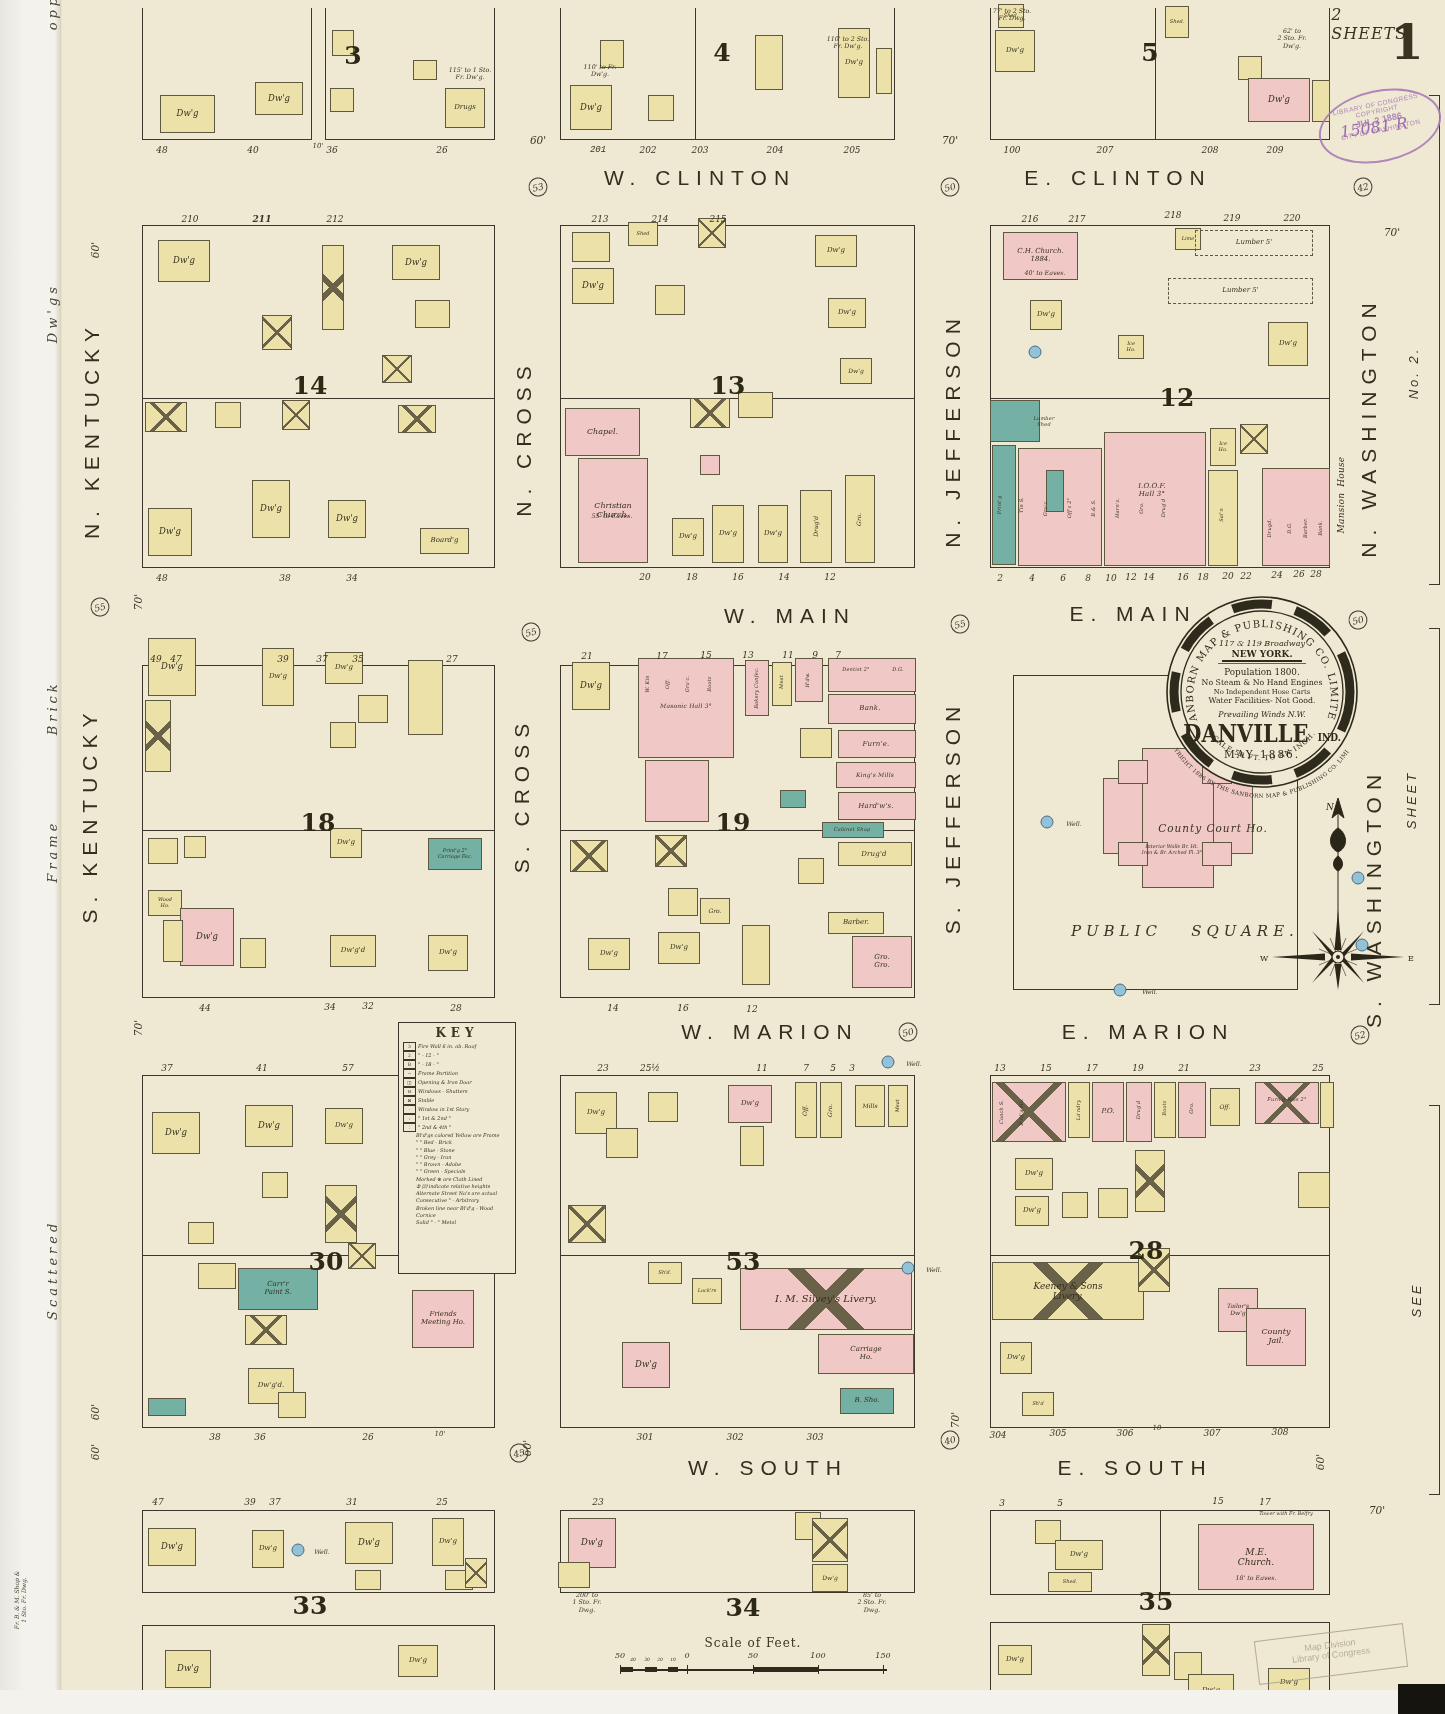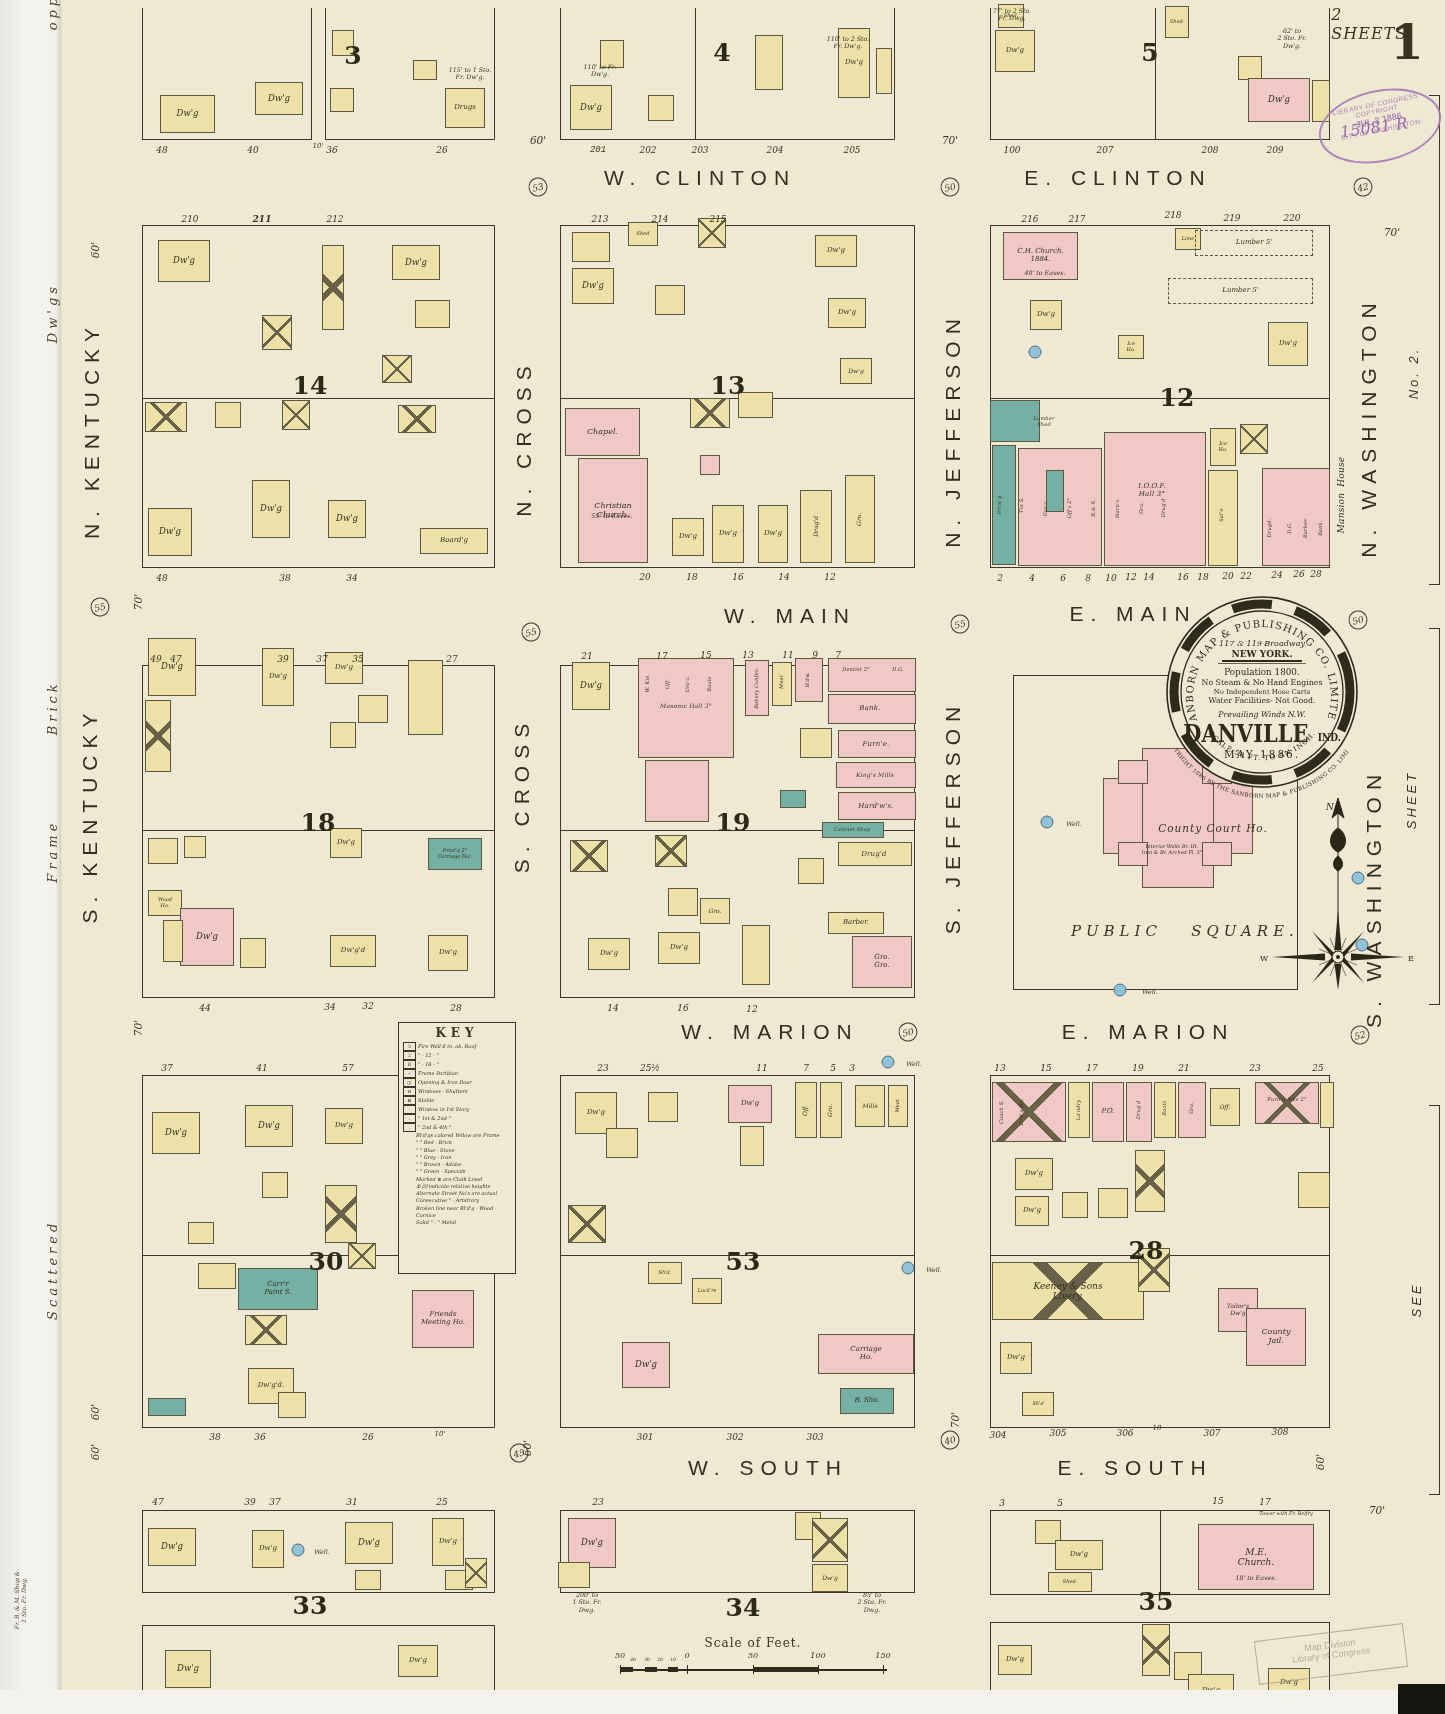--- a/index.html
+++ b/index.html
@@ -175,21 +175,21 @@
       <div class="bldg c-y xm" style="left: 398px; top: 405px; width: 38px; height: 28px;"></div>
       <div class="bldg c-y" style="left: 252px; top: 480px; width: 38px; height: 58px;">
         <span class="blab" style="font-size: 8.5px;">Dw'g</span>
       </div>
       <div class="bldg c-y" style="left: 148px; top: 508px; width: 44px; height: 48px;">
         <span class="blab" style="font-size: 8.5px;">Dw'g</span>
       </div>
       <div class="bldg c-y" style="left: 328px; top: 500px; width: 38px; height: 38px;">
         <span class="blab" style="font-size: 8.5px;">Dw'g</span>
       </div>
-      <div class="bldg c-y" style="left: 420px; top: 528px; width: 68px; height: 26px;">
+      <div class="bldg c-y" style="left: 420px; top: 528px; width: 49px; height: 26px;">
         <span class="blab" style="font-size: 7px;">Board'g</span>
       </div>
       <div class="bldg c-y" style="left: 572px; top: 232px; width: 38px; height: 30px;"></div>
       <div class="bldg c-y" style="left: 628px; top: 222px; width: 30px; height: 24px;">
         <span class="blab" style="font-size: 5px;">Shed</span>
       </div>
       <div class="bldg c-y xm" style="left: 698px; top: 218px; width: 28px; height: 30px;"></div>
       <div class="bldg c-y" style="left: 572px; top: 268px; width: 42px; height: 36px;">
         <span class="blab" style="font-size: 8.5px;">Dw'g</span>
       </div>
@@ -392,20 +392,23 @@
       </div>
       <div class="bldg c-y" style="left: 888px; top: 1085px; width: 20px; height: 42px;">
         <span class="blab rl" style="font-size: 5px;">Meat</span>
       </div>
       <div class="bldg c-y xm" style="left: 568px; top: 1205px; width: 38px; height: 38px;"></div>
       <div class="bldg c-y" style="left: 648px; top: 1262px; width: 34px; height: 22px;">
         <span class="blab" style="font-size: 5px;">Sh'd.</span>
       </div>
       <div class="bldg c-y" style="left: 692px; top: 1278px; width: 30px; height: 26px;">
         <span class="blab" style="font-size: 5px;">Lock'rs</span>
+      </div>
+      <div class="bldg c-p xm" style="left: 740px; top: 1268px; width: 172px; height: 62px;">
+        <span class="blab" style="font-size: 10px;">I. M. Silvey's   Livery.</span>
       </div>
       <div class="bldg c-p" style="left: 818px; top: 1334px; width: 96px; height: 40px;">
         <span class="blab" style="font-size: 7px;">Carriage
 Ho.</span>
       </div>
       <div class="bldg c-p" style="left: 622px; top: 1342px; width: 48px; height: 46px;">
         <span class="blab" style="font-size: 8.5px;">Dw'g</span>
       </div>
       <div class="bldg c-g" style="left: 840px; top: 1388px; width: 54px; height: 26px;">
         <span class="blab" style="font-size: 7px;">B. Sho.</span>

